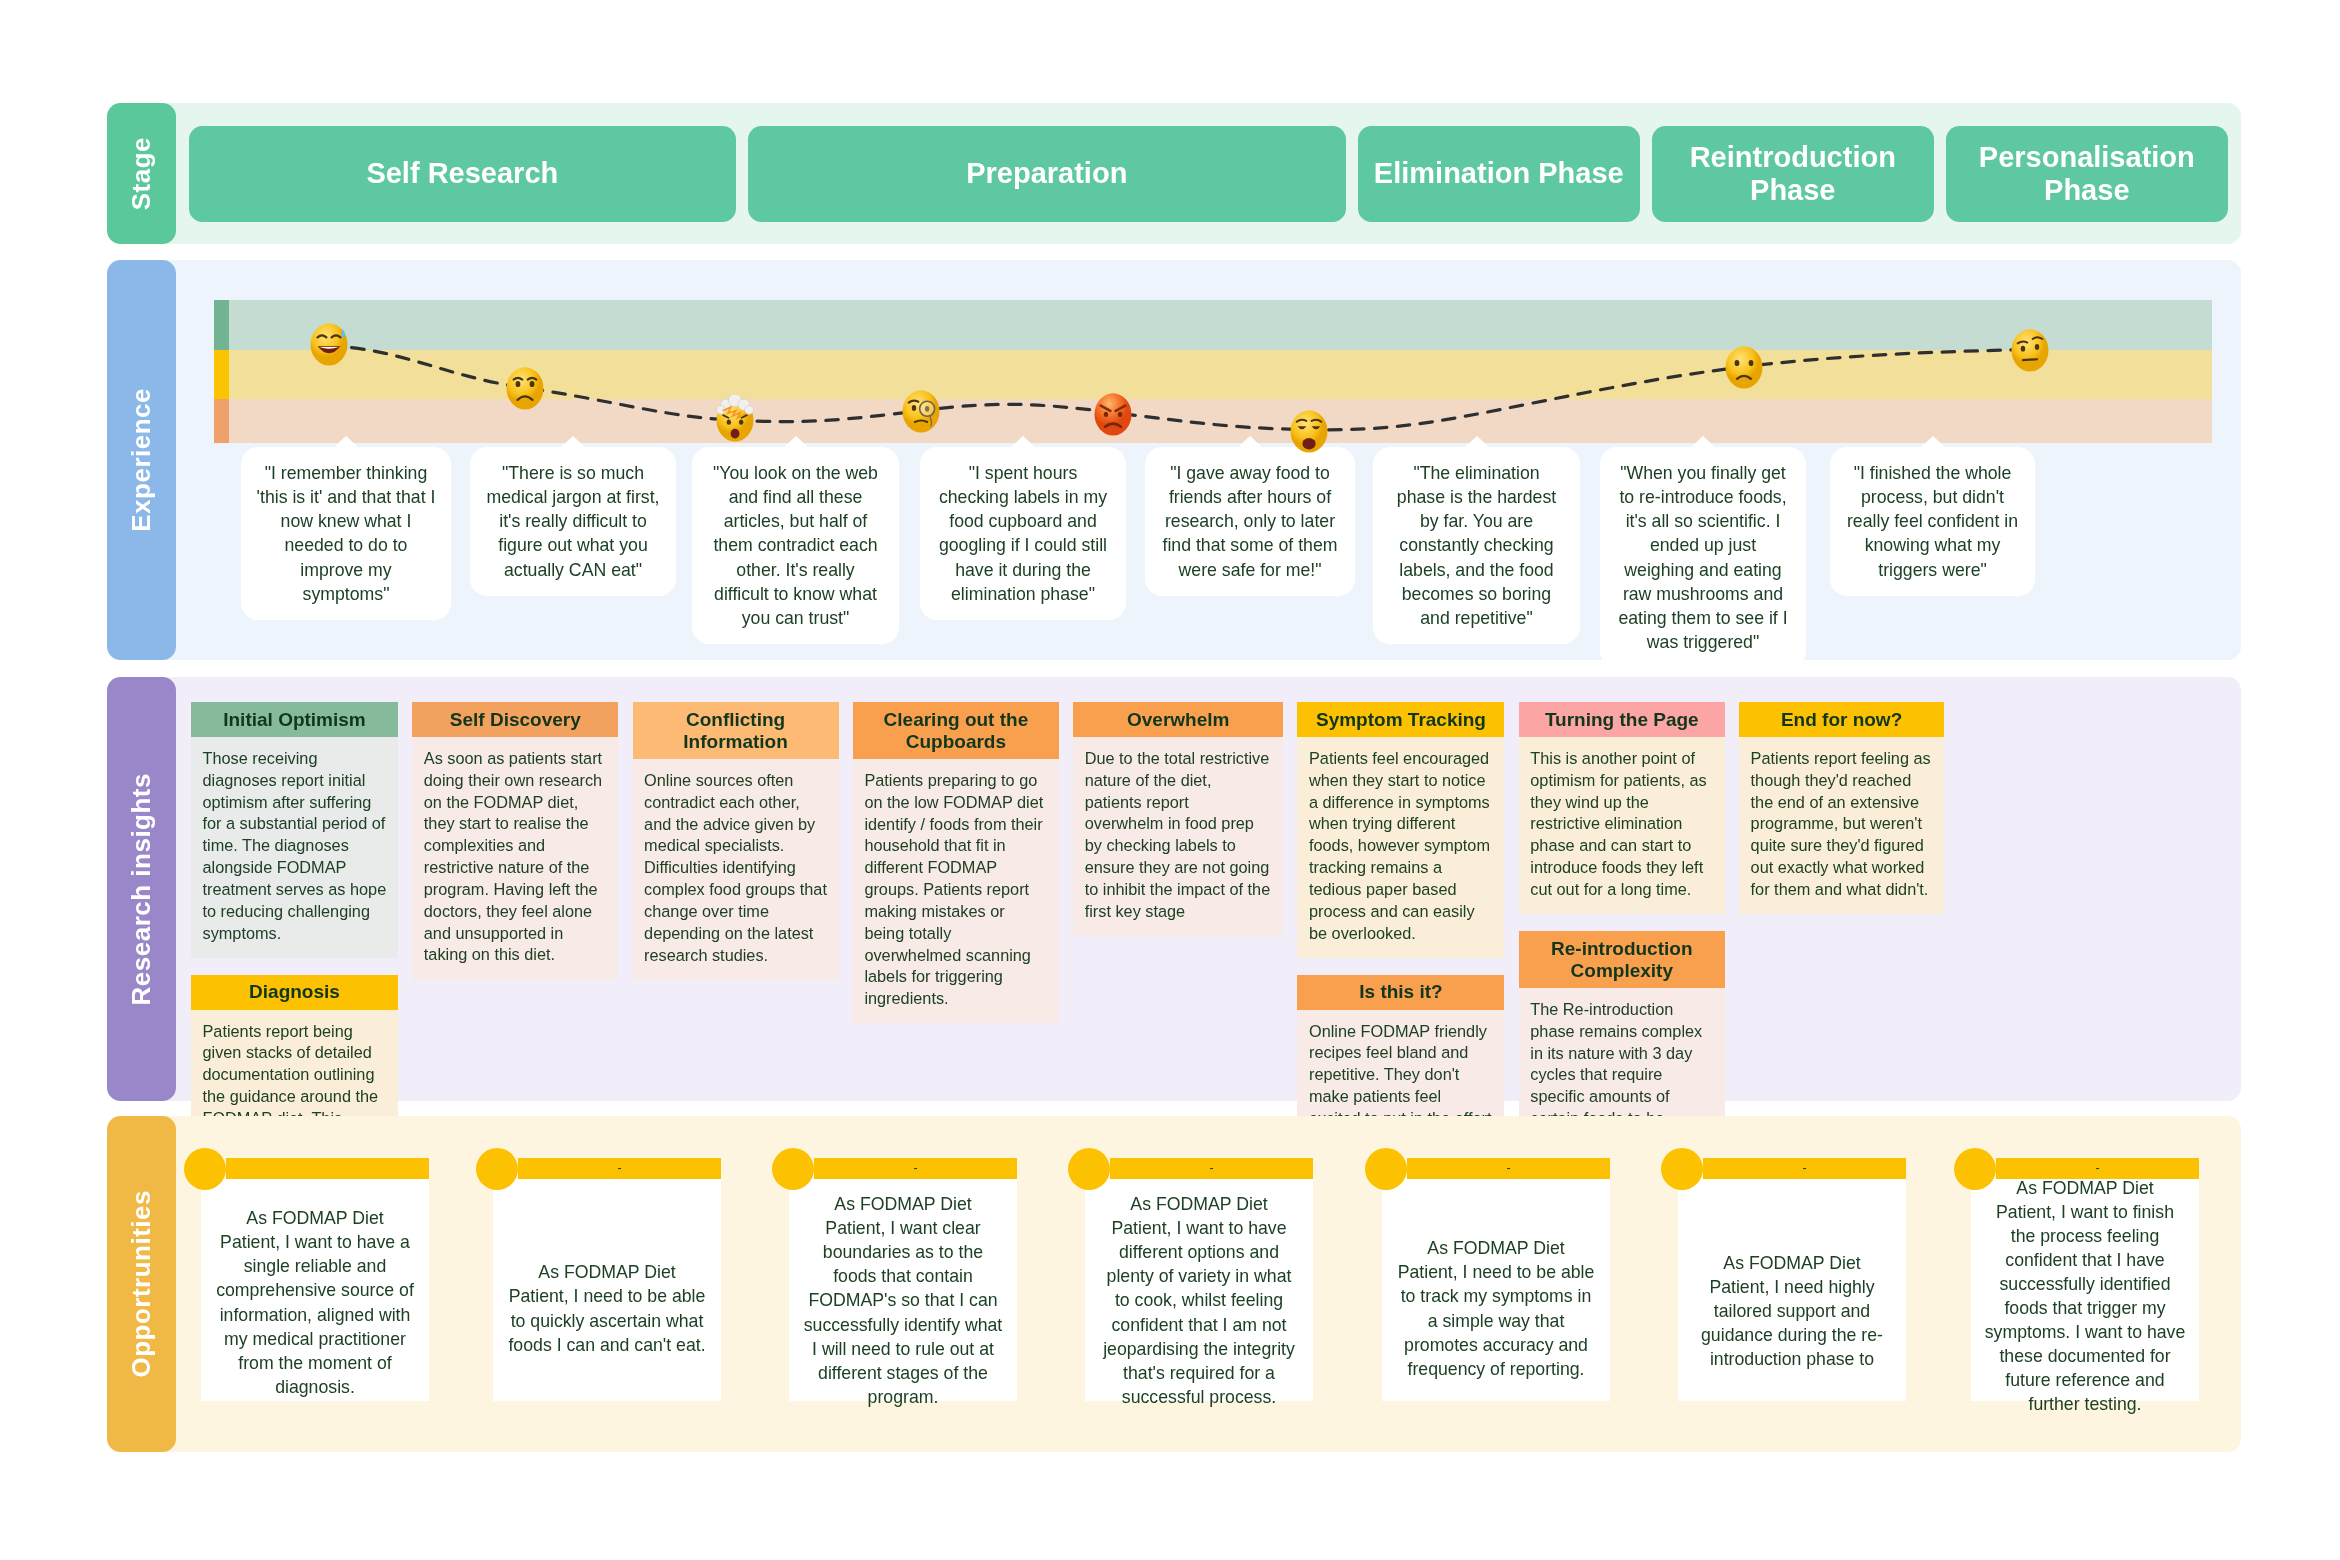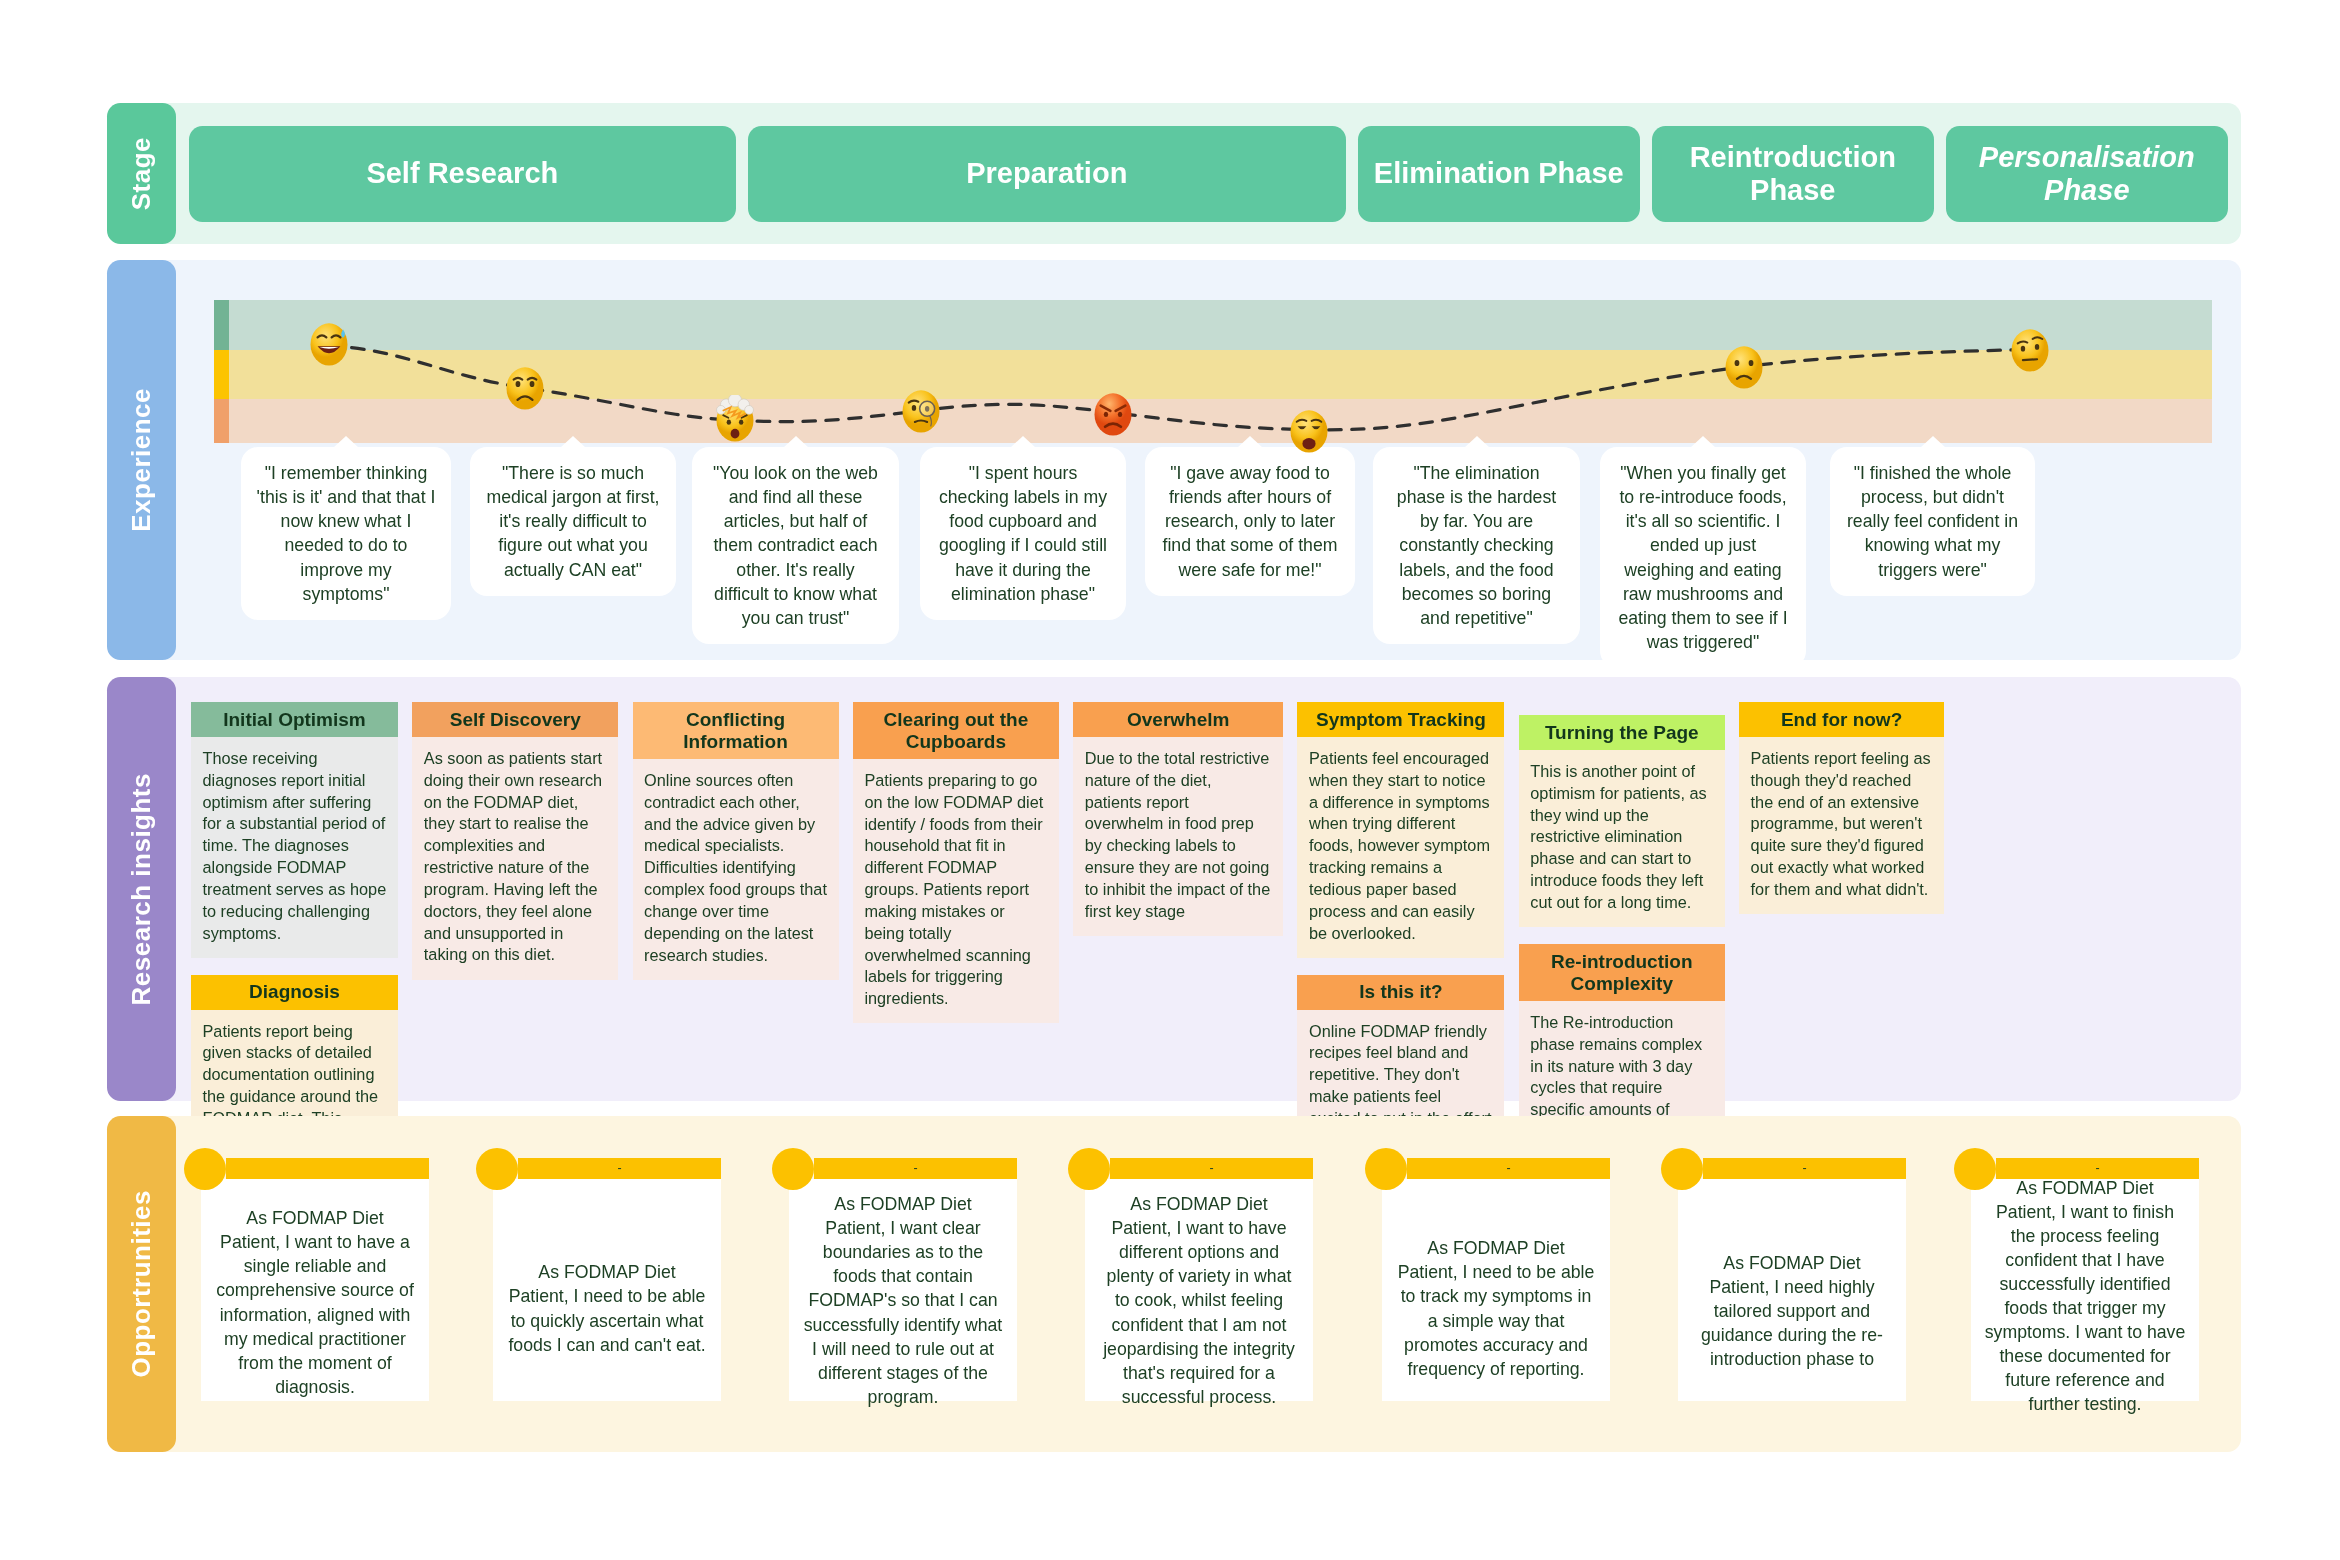--- a/index.html
+++ b/index.html
@@ -209,21 +209,21 @@
         </div>
         <div class="stage-chip" style="flex: 2.27 1 0px;">
           <span>Preparation</span>
         </div>
         <div class="stage-chip" style="flex: 1.03 1 0px;">
           <span>Elimination Phase</span>
         </div>
         <div class="stage-chip" style="flex: 1.03 1 0px;">
           <span>Reintroduction Phase</span>
         </div>
-        <div class="stage-chip" style="flex: 1.03 1 0px; font-style: italic;">
+        <div class="stage-chip" style="flex: 1.03 1 0px;">
           <span>Personalisation Phase</span>
         </div>
       </div>
   </div>
 
   <div class="row" id="experience-row">
     <div class="row-label">
       <span>Experience</span>
     </div>
     <div class="row-body">
@@ -444,21 +444,21 @@
               <div class="insight-head" style="background: rgb(252, 193, 0);">Symptom Tracking</div>
               <div class="insight-body" style="background: rgb(250, 238, 216);">Patients feel encouraged when they start to notice a difference in symptoms when trying different foods, however symptom tracking remains a tedious paper based process and can easily be overlooked.</div>
             </div>
             <div class="insight-card">
               <div class="insight-head" style="background: rgb(249, 160, 79);">Is this it?</div>
               <div class="insight-body" style="background: rgb(248, 234, 230);">Online FODMAP friendly recipes feel bland and repetitive. They don't make patients feel excited to put in the effort to prepare them.</div>
             </div>
           </div>
           <div class="insight-col" style="width: 206px; flex: 0 0 206px;">
             <div class="insight-card">
-              <div class="insight-head" style="background: #bef264; margin-top: 13px;">Turning the Page</div>
+              <div class="insight-head" style="background: #fca5a5;">Turning the Page</div>
               <div class="insight-body" style="background: rgb(250, 238, 216);">This is another point of optimism for patients, as they wind up the restrictive elimination phase and can start to introduce foods they left cut out for a long time.</div>
             </div>
             <div class="insight-card">
               <div class="insight-head" style="background: rgb(249, 160, 79);">Re-introduction Complexity</div>
               <div class="insight-body" style="background: rgb(248, 234, 230);">The Re-introduction phase remains complex in its nature with 3 day cycles that require specific amounts of certain foods to be introduced.</div>
             </div>
           </div>
           <div class="insight-col" style="width: 205px; flex: 0 0 205px;">
             <div class="insight-card">
               <div class="insight-head" style="background: rgb(252, 193, 0);">End for now?</div>

